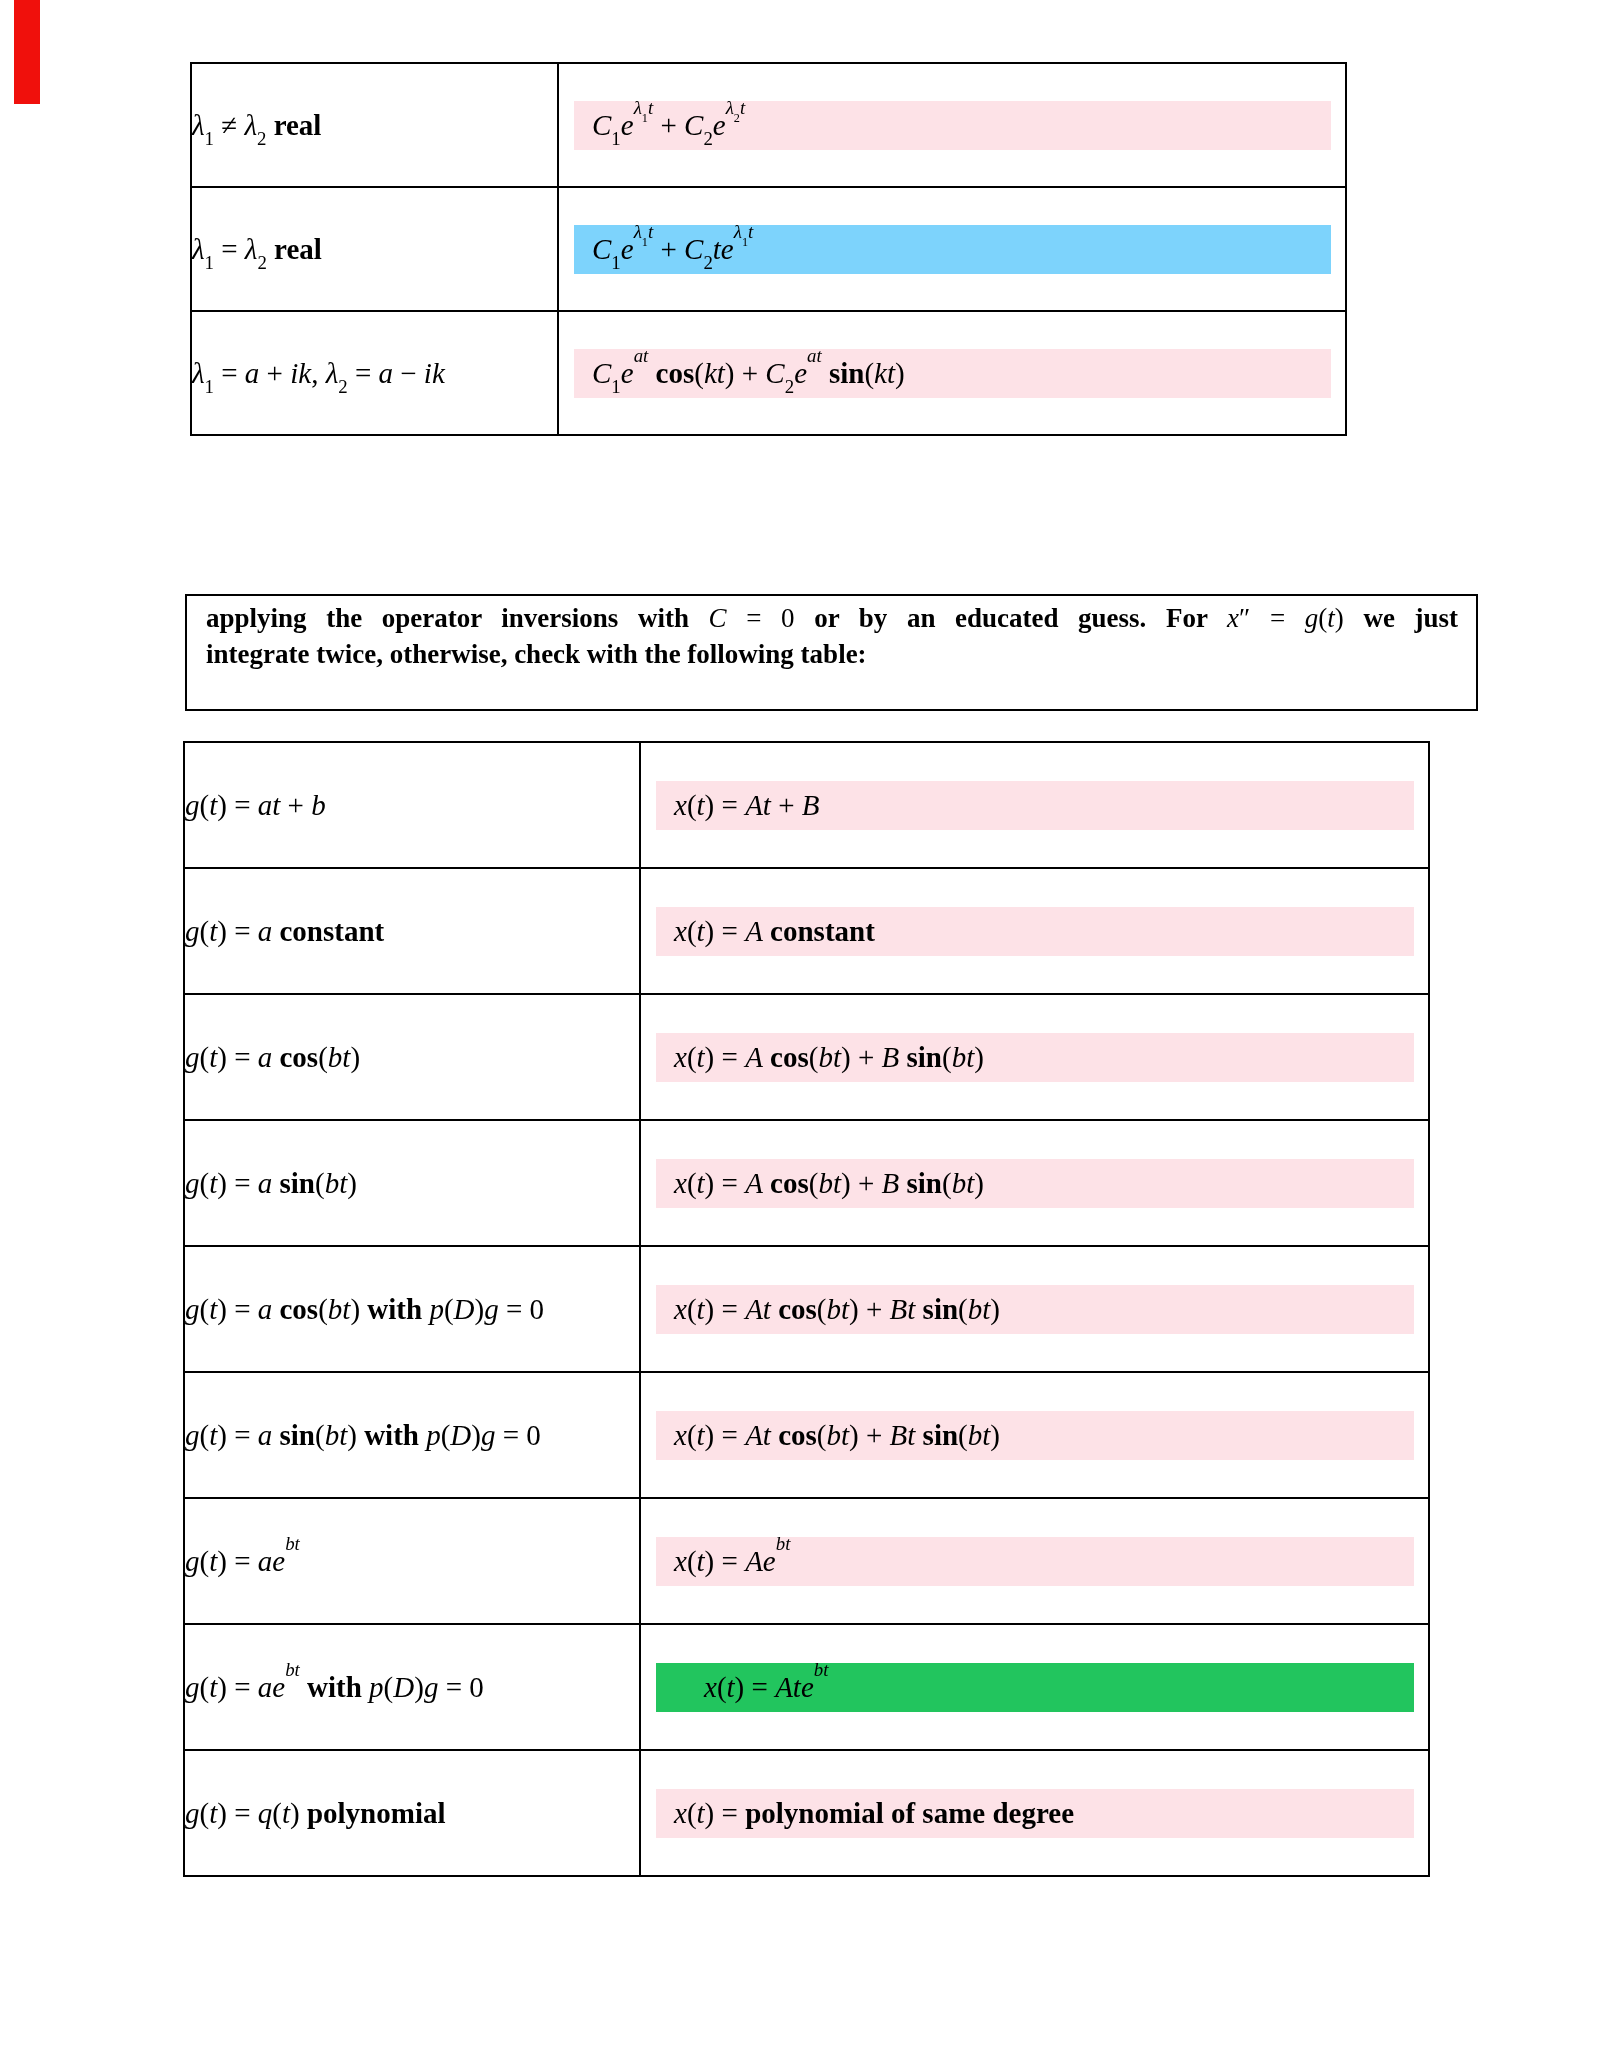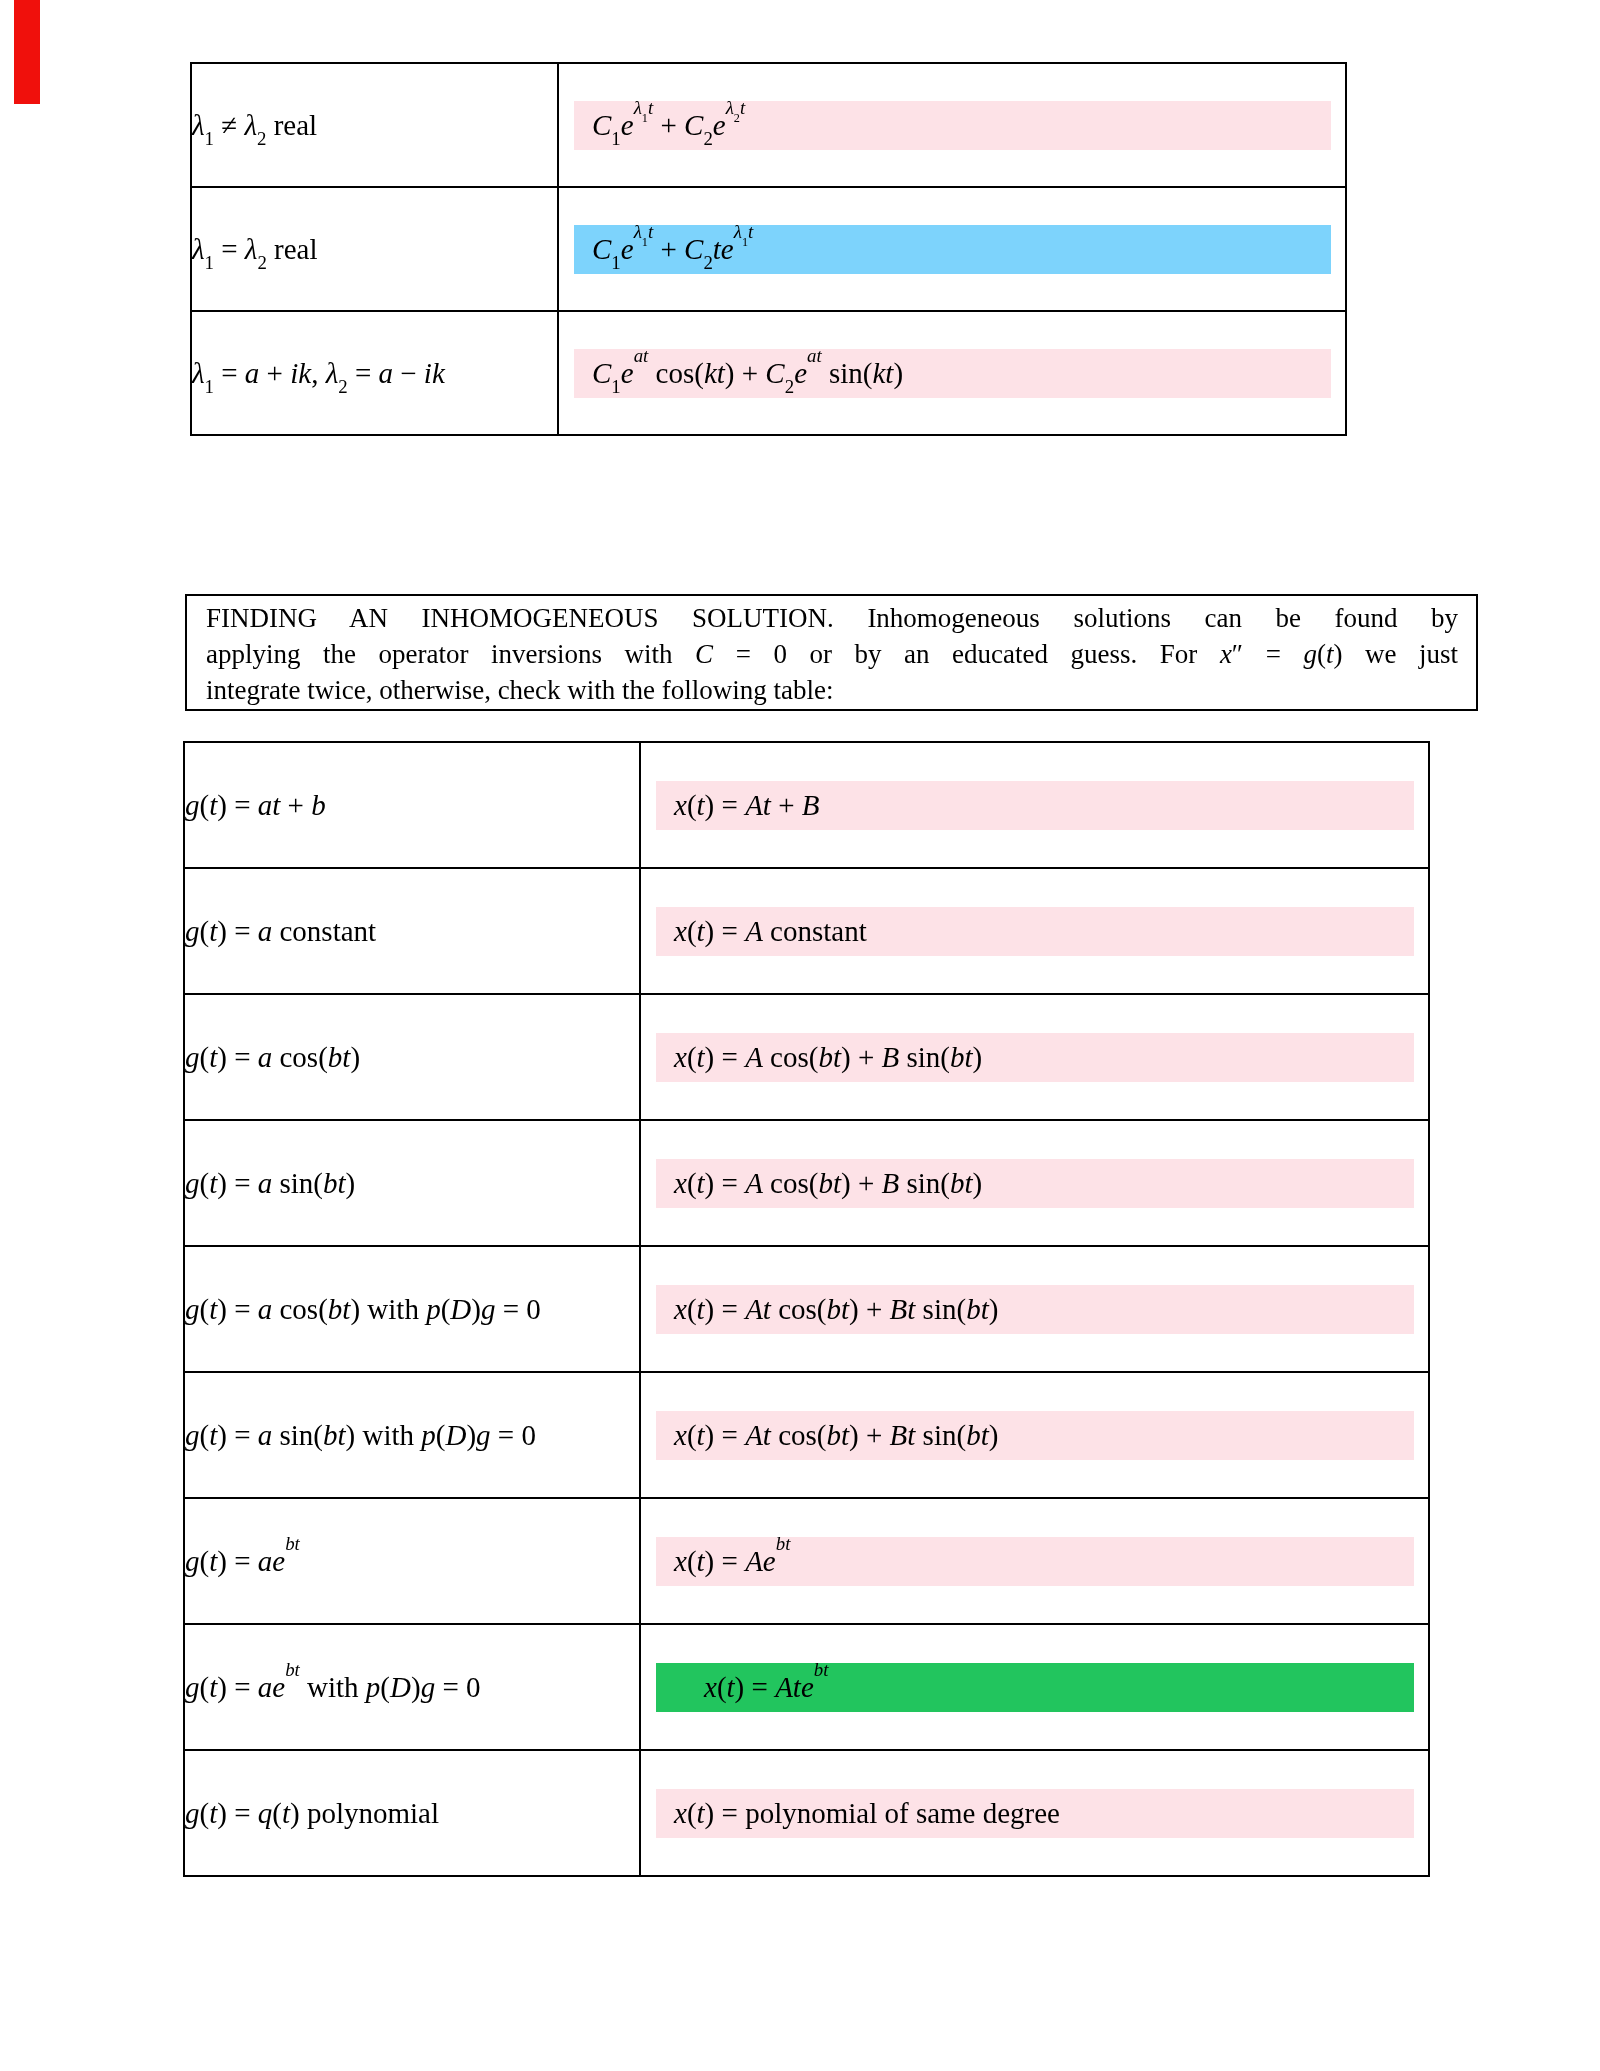--- a/index.html
+++ b/index.html
@@ -32,21 +32,21 @@
   #table1{left:190px;top:62px;width:1157px;}
   #table1 tr{height:124px;}
   #table1 td.cond{width:365px;}
   
   #table2{left:183px;top:741px;width:1247px;}
   #table2 tr{height:126px;}
   #table2 td.cond{width:454px;}
   
   .math{font-size:29px;line-height:31px;white-space:nowrap;}
   .math i{font-style:italic;}
-  .rm{font-style:normal;}
+  .rm{font-style:normal;font-weight:bold;}
   sup,sub{font-size:65%;line-height:0;position:relative;}
   sup{top:-0.52em;}
   sub{top:0.22em;}
   
   .hl{
     display:block;
     margin:0 14px 0 15px;
     padding:9px 4px 9px 18px;
   }
   
@@ -90,21 +90,20 @@
         <tr>
           <td class="cond"><span class="math"><i>λ</i><sub>1</sub> = <i>a</i> + <i>ik</i>, <i>λ</i><sub>2</sub> = <i>a</i> − <i>ik</i></span></td>
           <td class="sol">
             <span class="hl" style="background: rgb(253, 226, 231);"><span class="math"><i>C</i><sub>1</sub><i>e</i><sup><i>at</i></sup> <span class="rm">cos</span>(<i>kt</i>) + <i>C</i><sub>2</sub><i>e</i><sup><i>at</i></sup> <span class="rm">sin</span>(<i>kt</i>)</span></span>
           </td>
         </tr>
       </tbody>
   </table>
 
   <div class="note-box">
-      <div class="note-line jl"><span class="math"><span class="rm">FINDING AN INHOMOGENEOUS SOLUTION. Inhomogeneous solutions can be found by</span></span></div>
       <div class="note-line jl"><span class="math"><span class="rm">applying the operator inversions with </span><i>C</i> = 0<span class="rm"> or by an educated guess. For </span><i>x</i>″ = <i>g</i>(<i>t</i>)<span class="rm"> we just</span></span></div>
       <div class="note-line"><span class="math"><span class="rm">integrate twice, otherwise, check with the following table:</span></span></div>
     </div>
 
   <table class="mtable" id="table2">
     <tbody>
         <tr>
           <td class="cond"><span class="math"><i>g</i>(<i>t</i>) = <i>at</i> + <i>b</i></span></td>
           <td class="sol">
             <span class="hl" style="background: rgb(253, 226, 231);"><span class="math"><i>x</i>(<i>t</i>) = <i>At</i> + <i>B</i></span></span>

